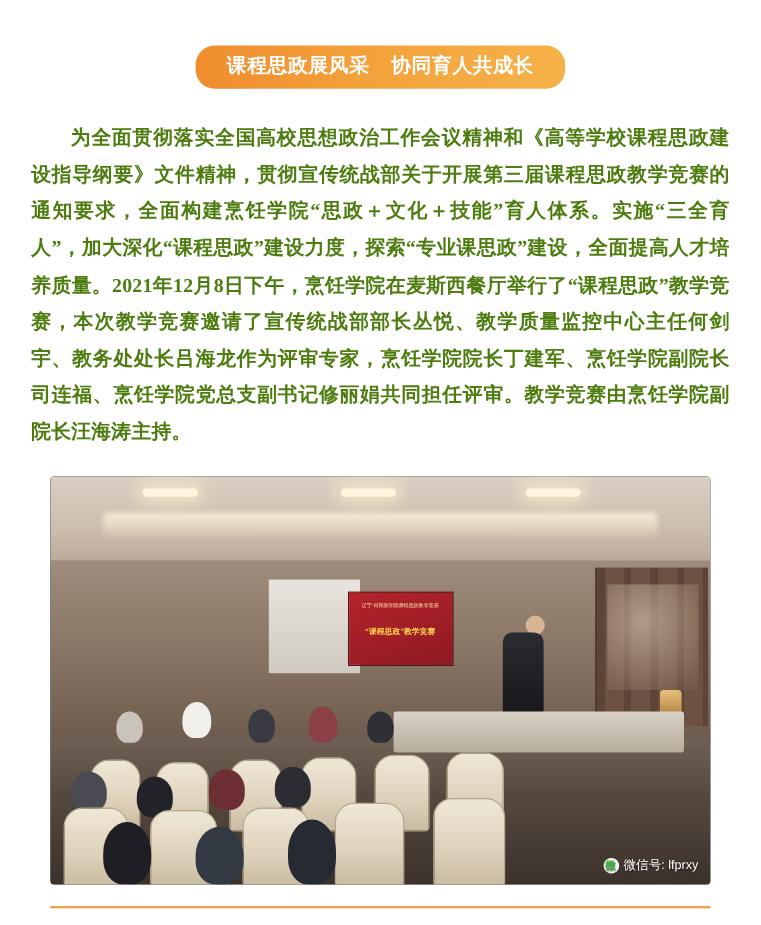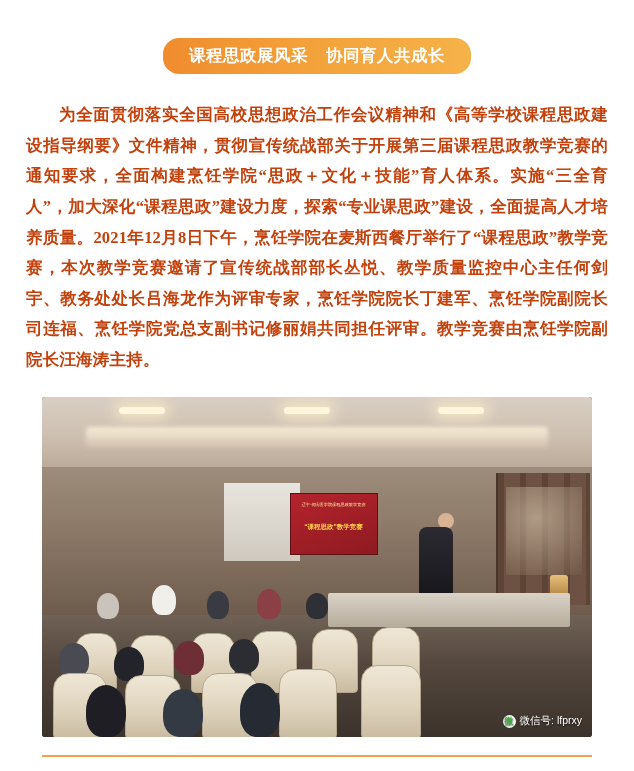--- a/index.html
+++ b/index.html
@@ -45,21 +45,21 @@
   .banner .gap {
     display: inline-block;
     width: 18px;
   }
 
   
   .article {
     margin: 26px 26px 0 26px;
     font-size: 16.5px;
     line-height: 1.85;
-    color: #c2410c;
+    color: #4d7c0f;
     text-align: justify;
     font-family: "Liberation Serif", "DejaVu Serif", serif;
     font-weight: 600;
     letter-spacing: 0.2px;
   }
   .article p {
     margin: 0;
     text-indent: 2em;
   }
 

